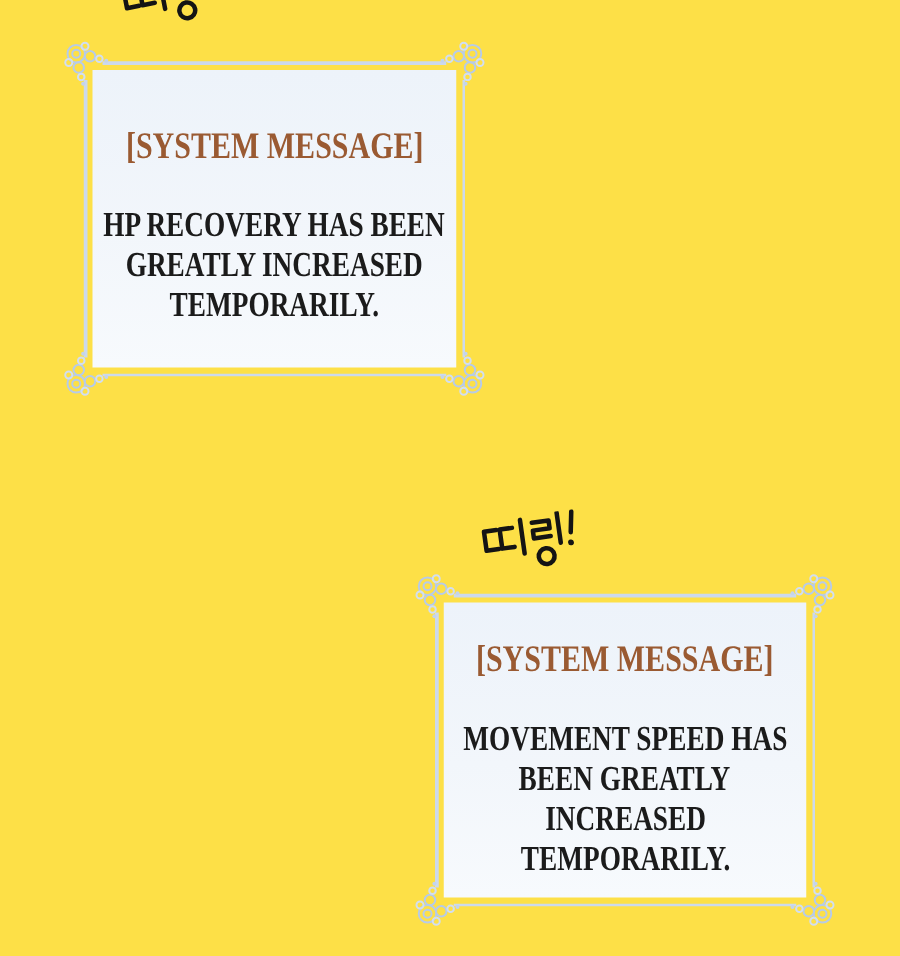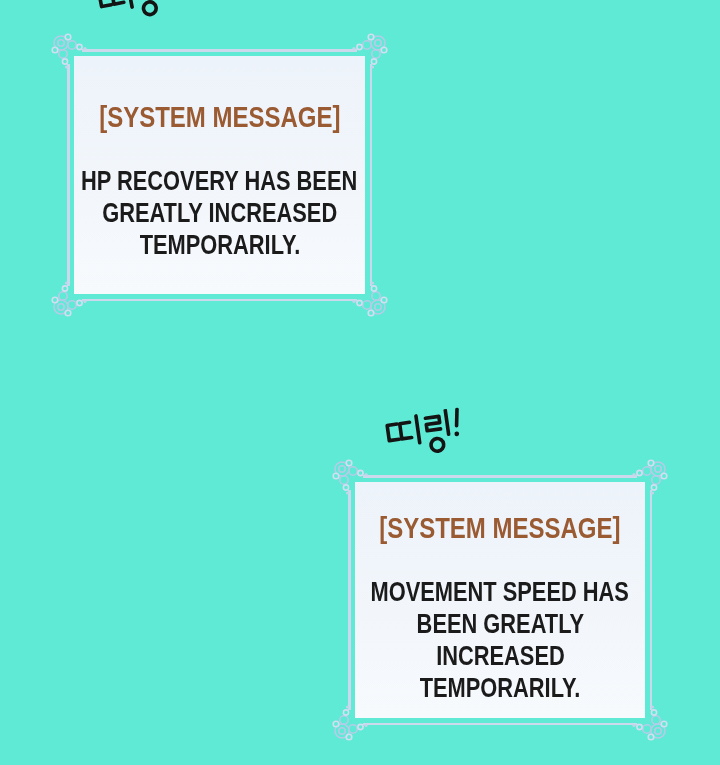--- a/index.html
+++ b/index.html
@@ -1,19 +1,19 @@
 <!DOCTYPE html>
 <html><head>
 <meta charset="utf-8">
 <style>
   html, body { margin:0; padding:0; background:#ffffff; }
   .canvas {
     position:relative; width:720px; height:765px;
-    background:#5eead4; overflow:hidden;
-    font-family:Liberation Sans, sans-serif;
+    background:#fde047; overflow:hidden;
+    font-family:Liberation Serif, serif;
   }
 
   
   .sfx { position:absolute; width:84px; height:47px; }
   .sfx svg { display:block; width:100%; height:100%; }
   .sfx-top    { left:96px;  top:-24px; transform:rotate(-11deg); }
   .sfx-bottom { left:384px; top:412px; transform:rotate(-8deg); }
   .sfx path   { stroke:#141414; stroke-width:4; fill:none; stroke-linecap:round; stroke-linejoin:round; }
   .sfx circle { stroke:#141414; stroke-width:4; fill:none; }
   .sfx circle.dot { fill:#141414; stroke:none; }

